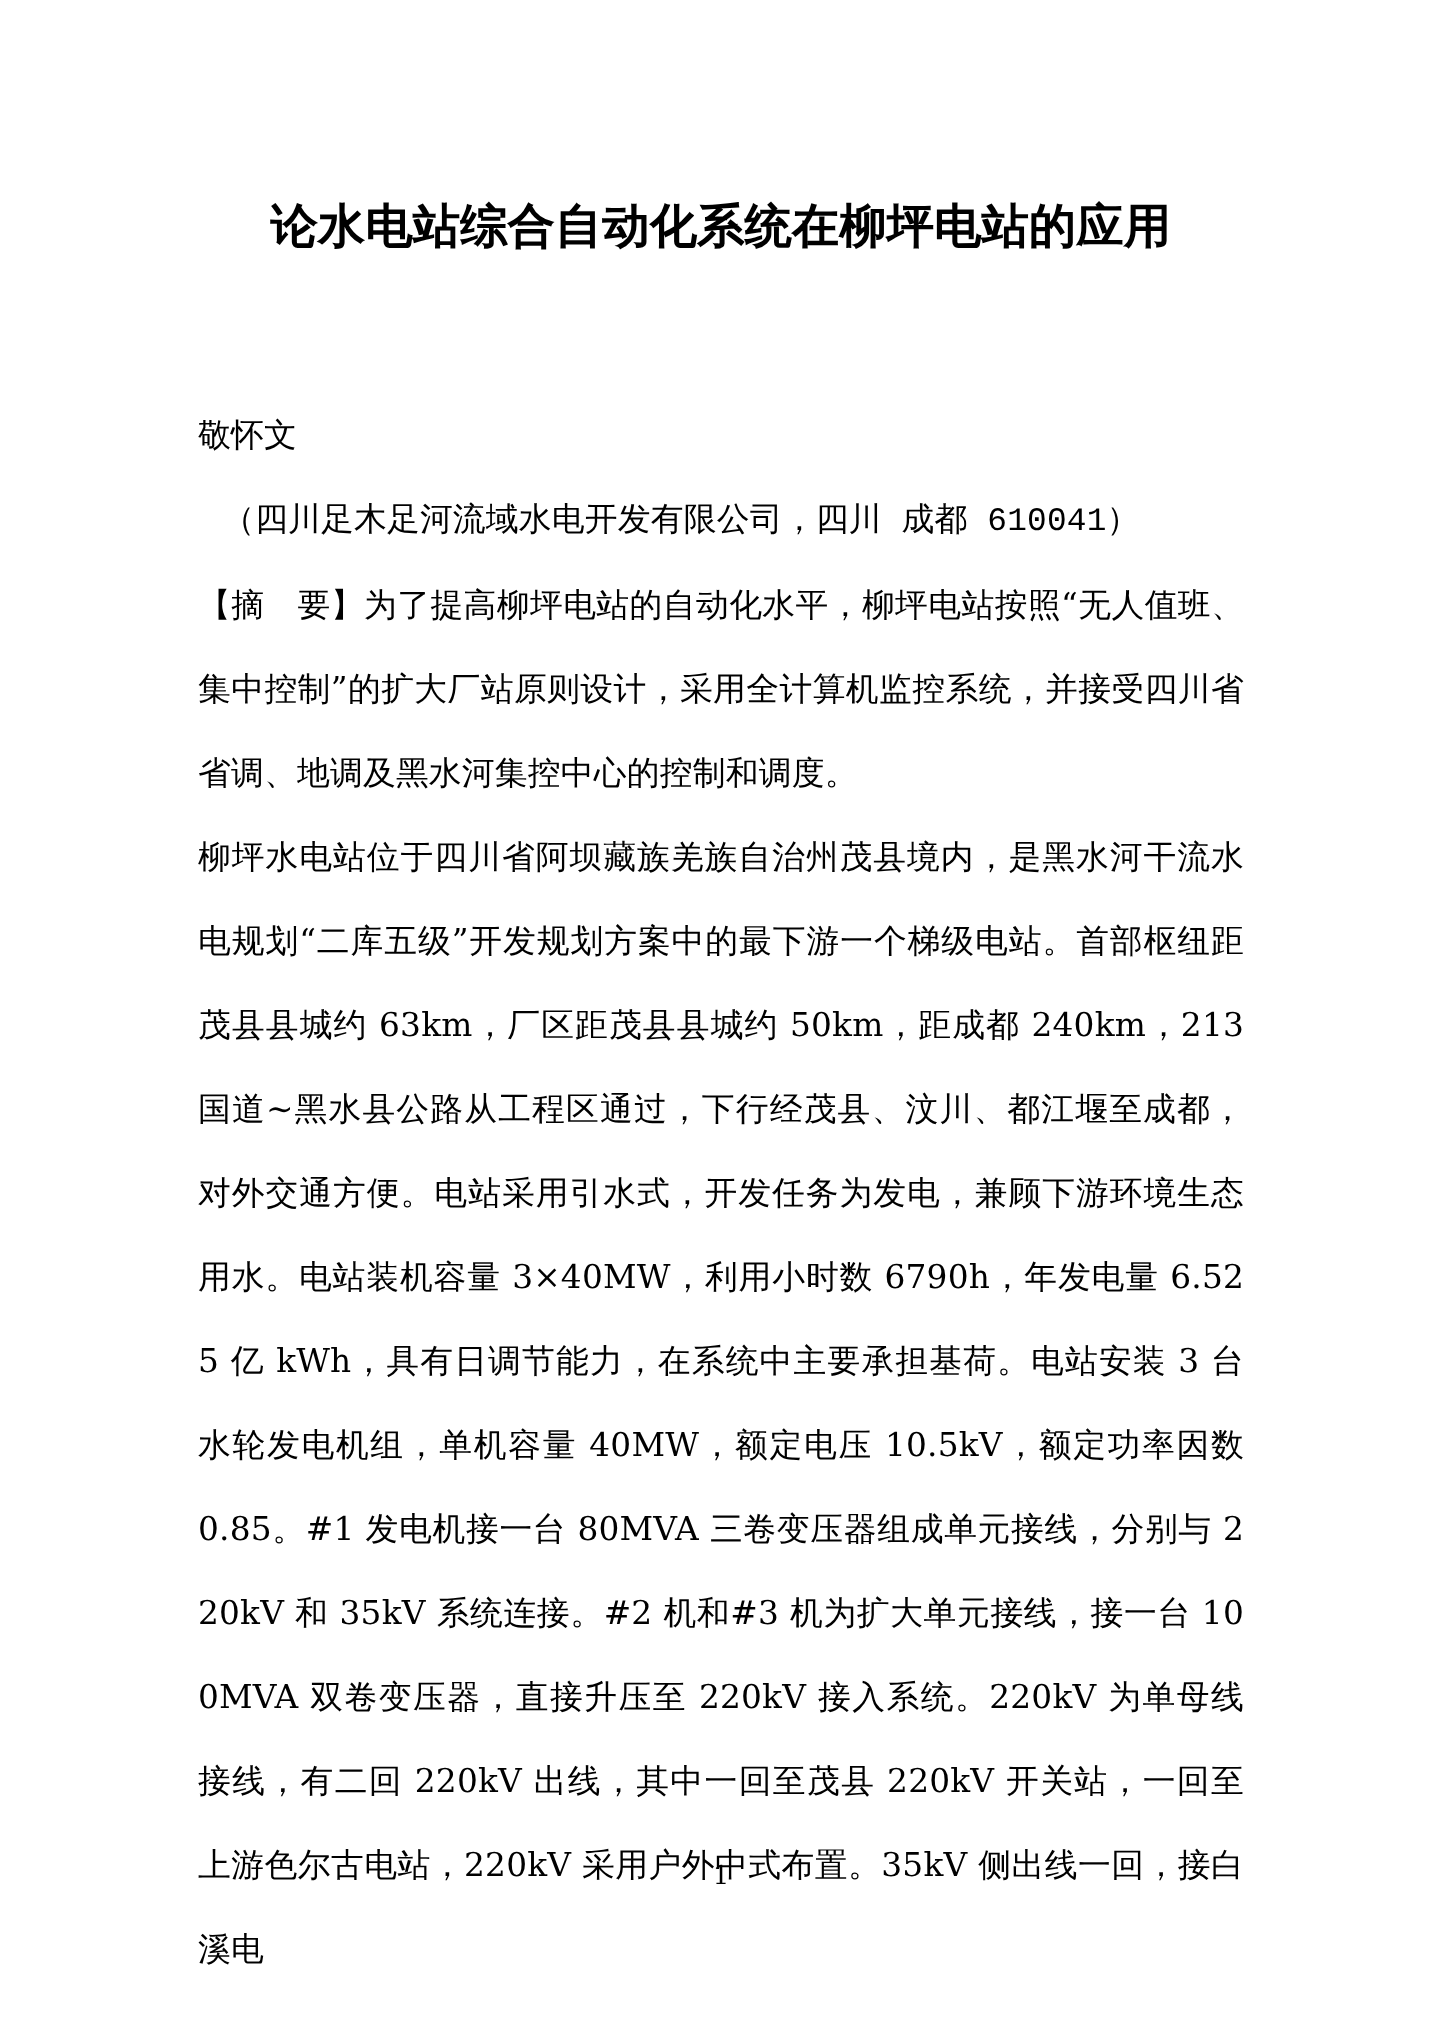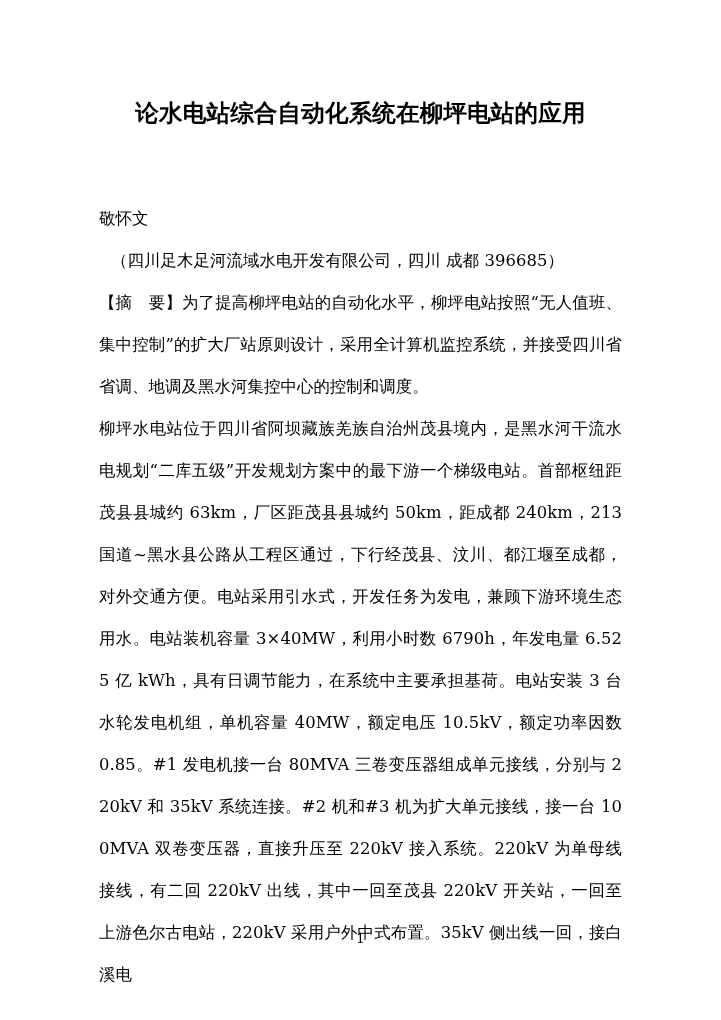--- a/index.html
+++ b/index.html
@@ -45,20 +45,21 @@
     text-align-last: left;
     letter-spacing: 0.1px;
     margin: 0;
     word-break: break-all;
   }
   .para.flow {
     text-align: justify;
   }
   .para.plain {
     text-align: left;
+    font-family: Liberation Mono, monospace;
   }
   .affil {
     text-indent: 12px;
   }
   .gapword {
     display: inline-block;
     width: 32px;
   }
   .page-number {
     position: absolute;
@@ -76,21 +77,21 @@
 <body>
 
 <div class="page">
 
   <h1 class="doc-title">论水电站综合自动化系统在柳坪电站的应用</h1>
 
   <div class="body-block">
 
     <p class="para plain">敬怀文</p>
 
-    <p class="para plain affil">（四川足木足河流域水电开发有限公司，四川 成都 396685）</p>
+    <p class="para plain affil">（四川足木足河流域水电开发有限公司，四川 成都 610041）</p>
 
     <p class="para flow"><span>【摘　要】</span><span>为了提高柳坪电站的自动化水平，柳坪电站按照“无人值班、集中控制”的扩大厂站原则设计，采用全计算机监控系统，并接受四川省省调、地调及黑水河集控中心的控制和调度。</span></p>
 
 
     <p class="para flow">柳坪水电站位于四川省阿坝藏族羌族自治州茂县境内，是黑水河干流水电规划“二库五级”开发规划方案中的最下游一个梯级电站。首部枢纽距茂县县城约 63km，厂区距茂县县城约 50km，距成都 240km，213 国道~黑水县公路从工程区通过，下行经茂县、汶川、都江堰至成都，对外交通方便。电站采用引水式，开发任务为发电，兼顾下游环境生态用水。电站装机容量 3×40MW，利用小时数 6790h，年发电量 6.525 亿 kWh，具有日调节能力，在系统中主要承担基荷。电站安装 3 台水轮发电机组，单机容量 40MW，额定电压 10.5kV，额定功率因数 0.85。#1 发电机接一台 80MVA 三卷变压器组成单元接线，分别与 220kV 和 35kV 系统连接。#2 机和#3 机为扩大单元接线，接一台 100MVA 双卷变压器，直接升压至 220kV 接入系统。220kV 为单母线接线，有二回 220kV 出线，其中一回至茂县 220kV 开关站，一回至上游色尔古电站，220kV 采用户外中式布置。35kV 侧出线一回，接白溪电</p>
 
   </div>
 
   <div class="page-number">1</div>
 

